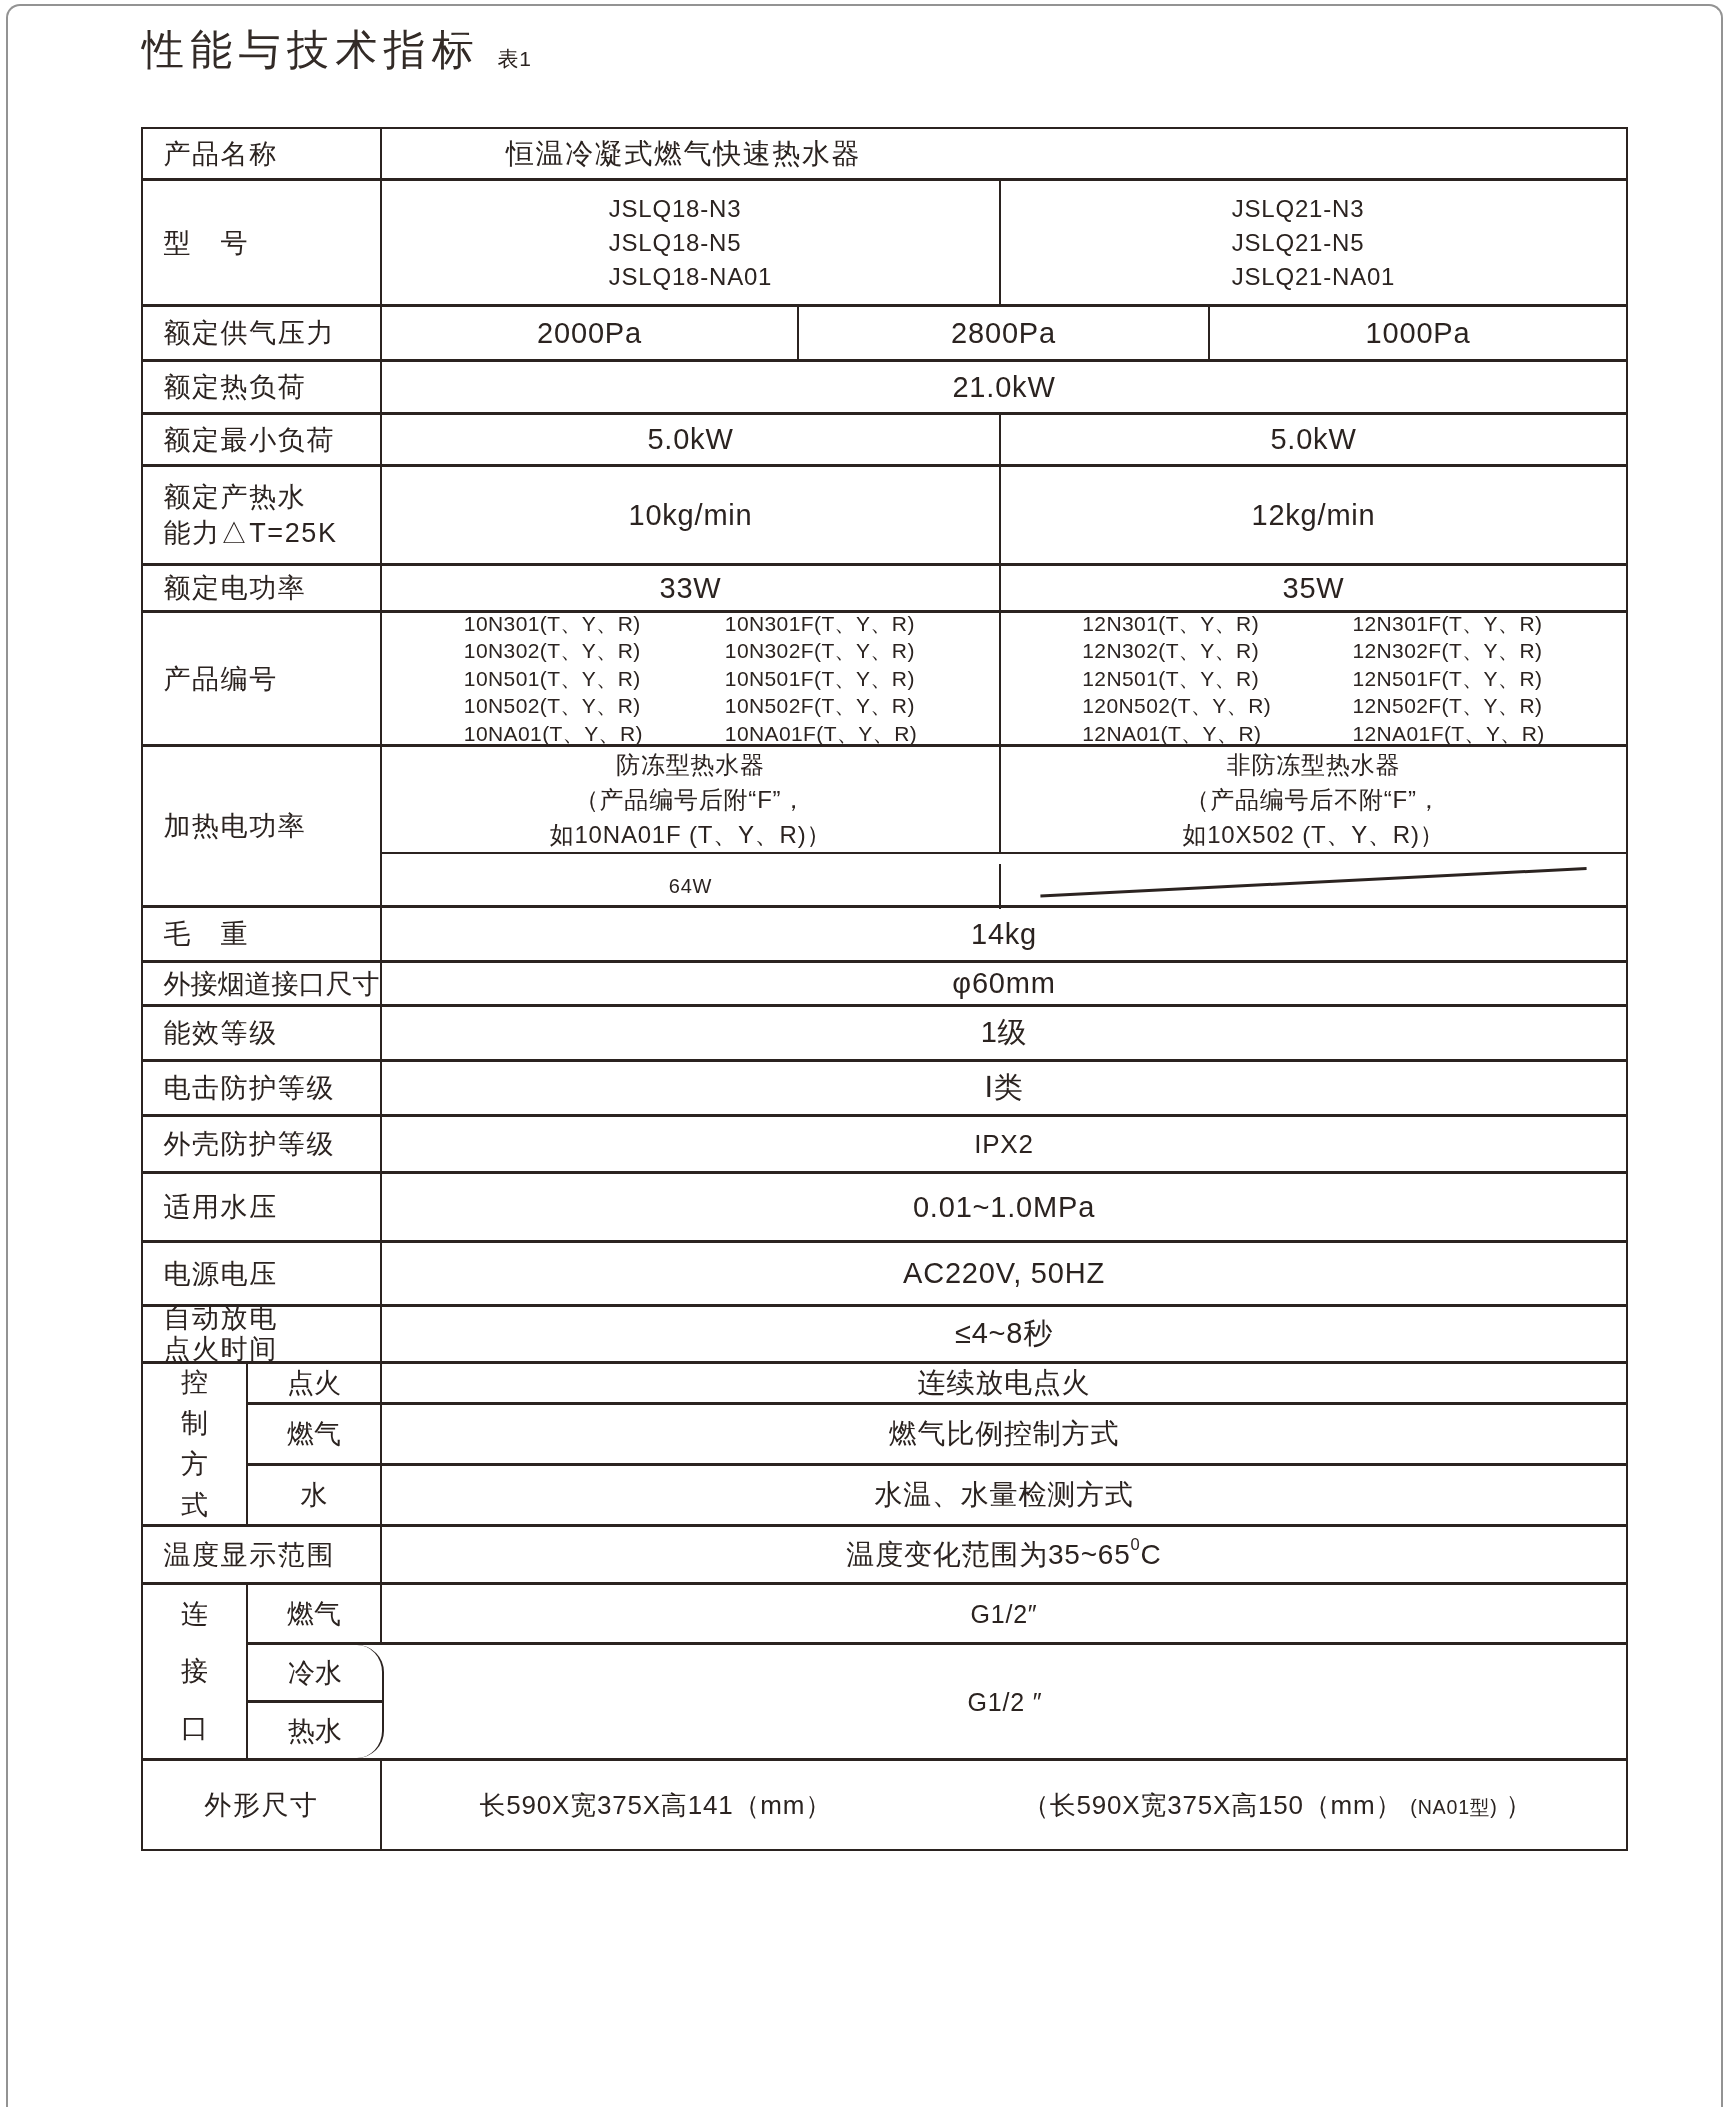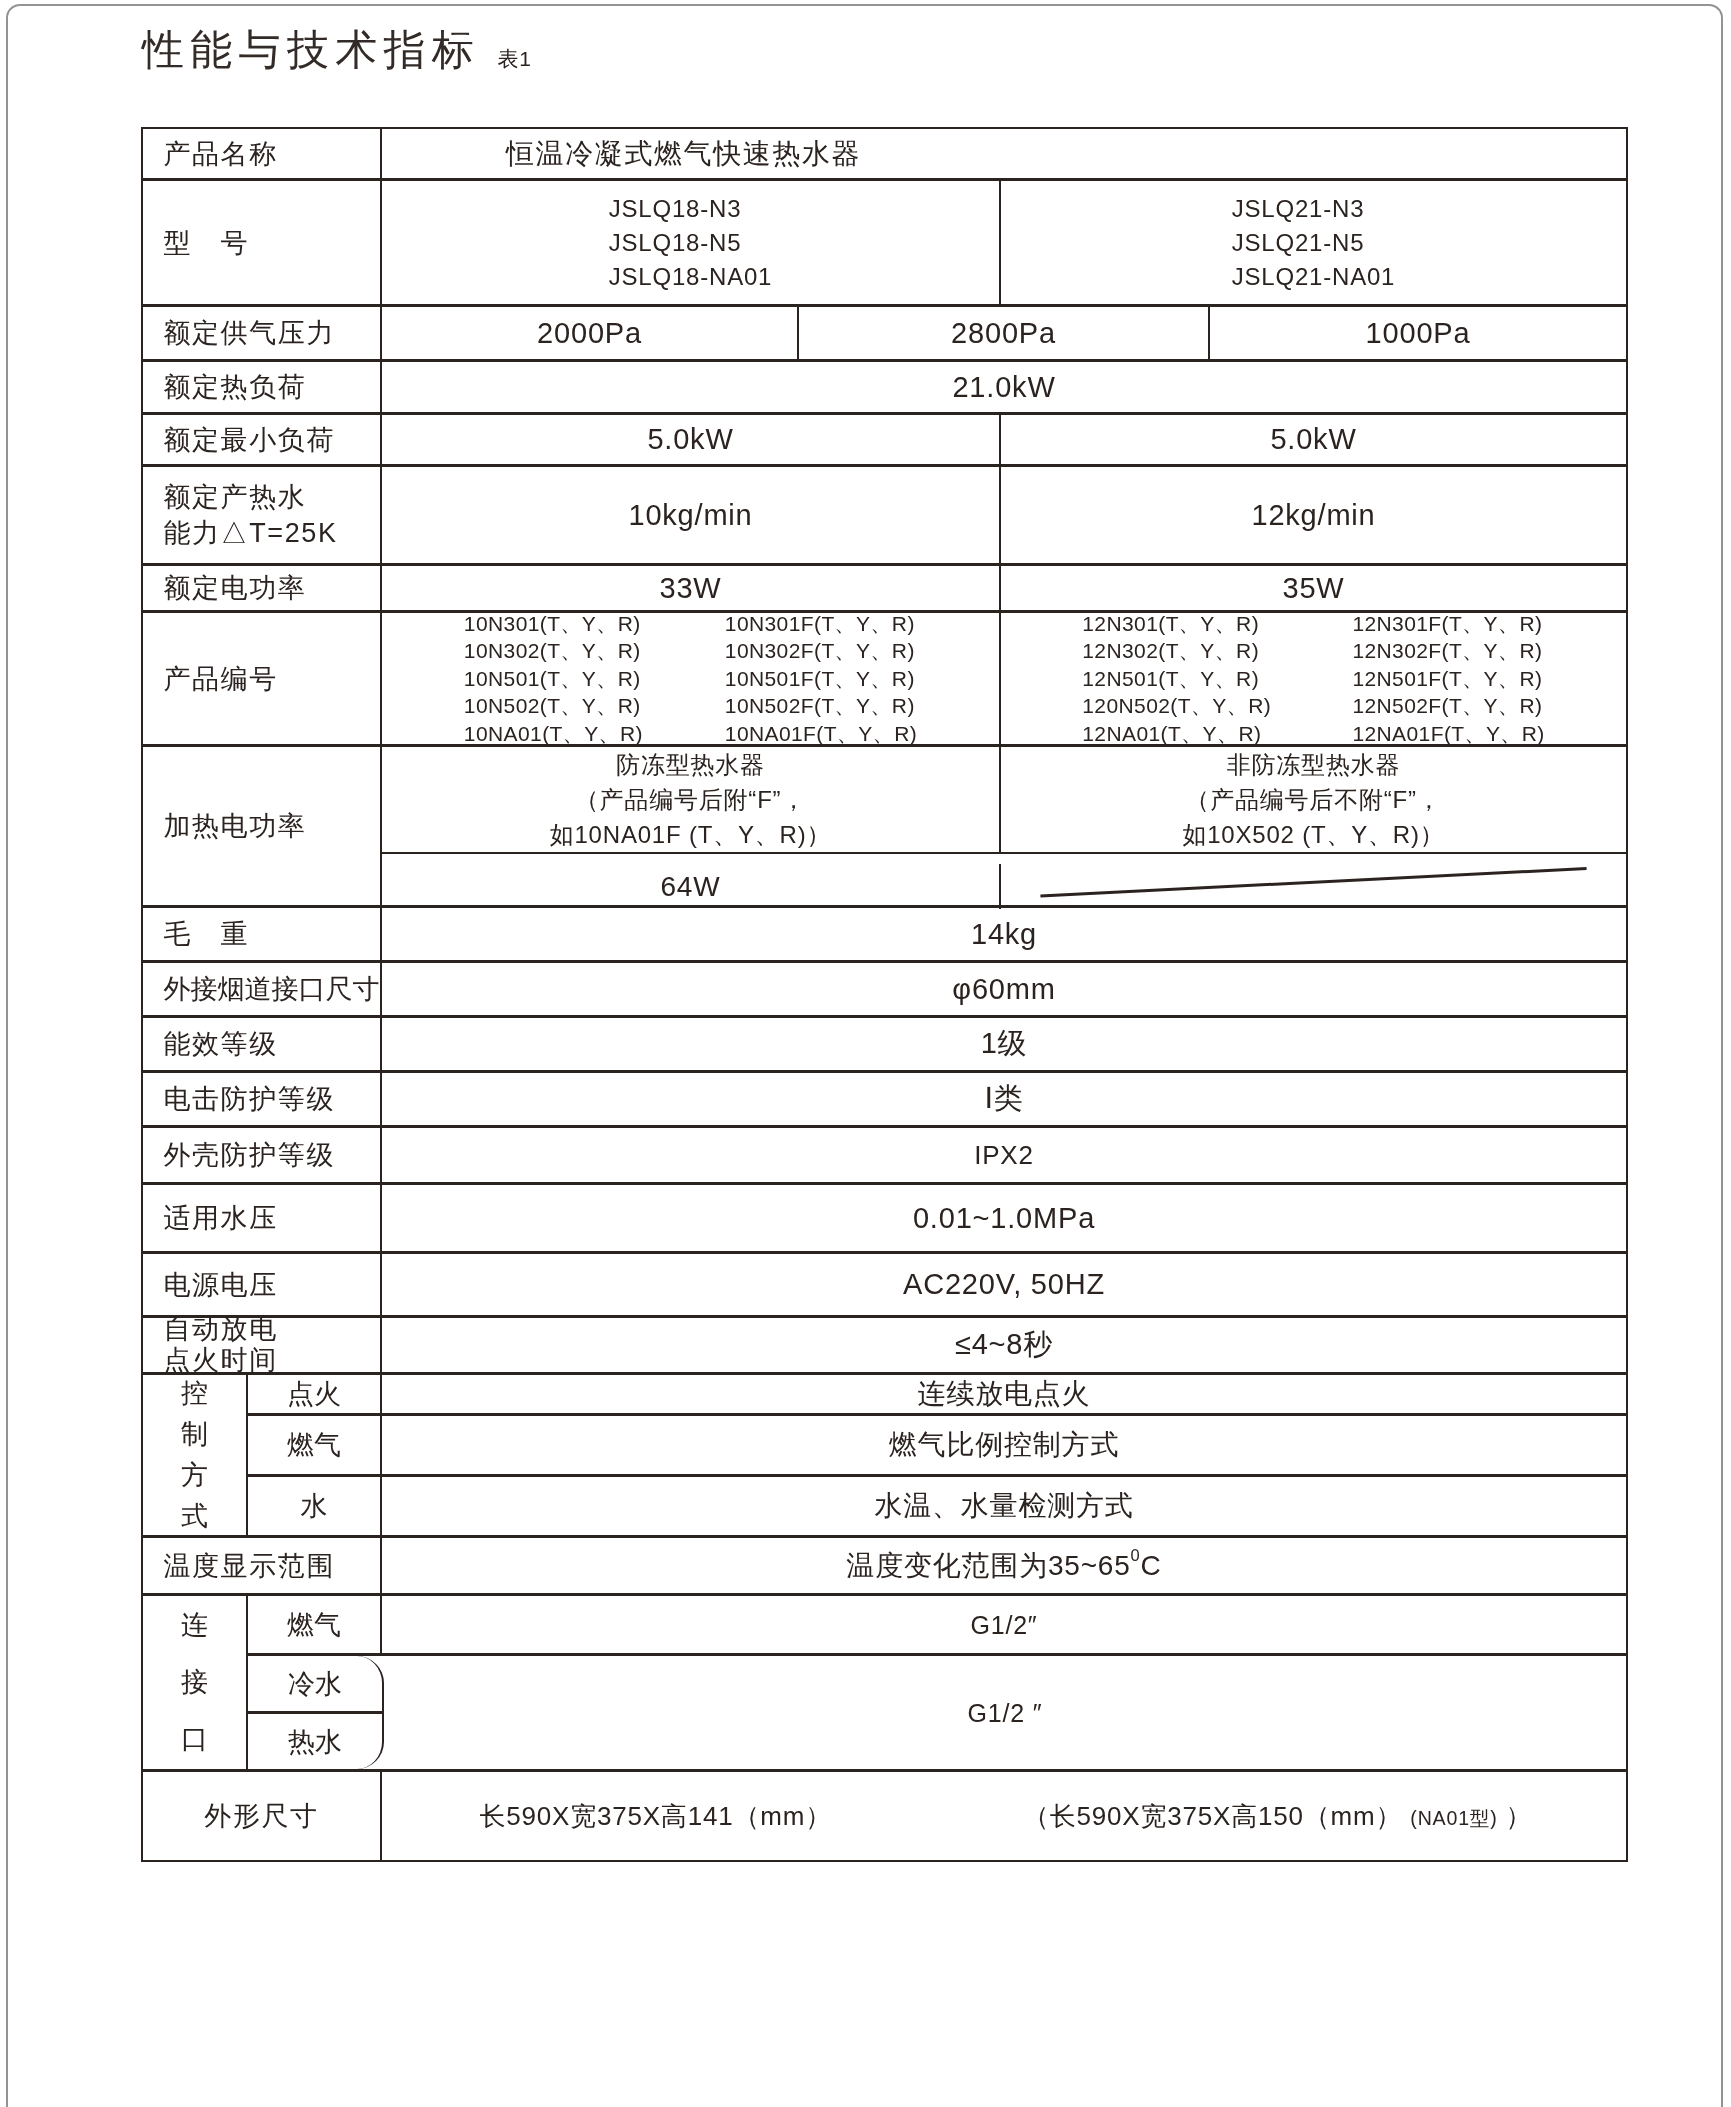--- a/index.html
+++ b/index.html
@@ -71,21 +71,21 @@
   .left-pad{justify-content:flex-start;padding-left:124px;font-size:28px;letter-spacing:1.6px;}
 
   .model-block{font-size:24px;line-height:34px;text-align:left;letter-spacing:0.8px;}
   .codes-half{justify-content:space-evenly;align-items:center;}
   .code-col{font-size:21px;line-height:27.5px;text-align:left;letter-spacing:0.4px;}
 
   .heat-right{flex:1 1 auto;display:flex;flex-direction:column;border-radius:22px;}
   .heat-top{flex:1 1 auto;display:flex;border-bottom:2.4px solid var(--ink);}
   .heat-bottom{flex:0 0 55px;display:flex;}
   .desc{font-size:24px;line-height:35px;text-align:center;letter-spacing:0.8px;}
-  .hval{font-size:28px;letter-spacing:0.8px;margin-top:10px;}
+  .hval{font-size:20px;letter-spacing:0.8px;margin-top:10px;}
   .diag-cell{position:relative;}
   .diag-cell svg{position:absolute;left:22px;right:22px;top:6.3px;bottom:6.3px;width:calc(100% - 44px);height:calc(100% - 12.6px);}
 
   .ctrl-row{display:flex;border-bottom:3.1px solid var(--ink);flex:1 1 auto;}
   .ctrl-row.last{border-bottom:none;}
   .conn-bottom{display:flex;flex:1 1 auto;}
   .conn-subcol{flex:0 0 134px;border-right:2.4px solid var(--ink);display:flex;flex-direction:column;border-radius:27px;}
   .subcell{flex:1 1 auto;display:flex;align-items:center;justify-content:center;border-bottom:3.1px solid var(--ink);font-size:27px;}
   .subcell.last{border-bottom:none;}
 
@@ -206,21 +206,21 @@
         </div>
       </div>
     </div>
   </div>
 
   <div class="row" style="height:55px">
     <div class="cell lbl">毛　重</div>
     <div class="cell grow val">14kg</div>
   </div>
 
-  <div class="row" style="height:55px">
+  <div class="row" style="height:44px">
     <div class="cell lbl" style="letter-spacing:0;">外接烟道接口尺寸</div>
     <div class="cell grow val">φ60mm</div>
   </div>
 
   <div class="row" style="height:55px">
     <div class="cell lbl">能效等级</div>
     <div class="cell grow val">1级</div>
   </div>
 
   <div class="row" style="height:55px">

